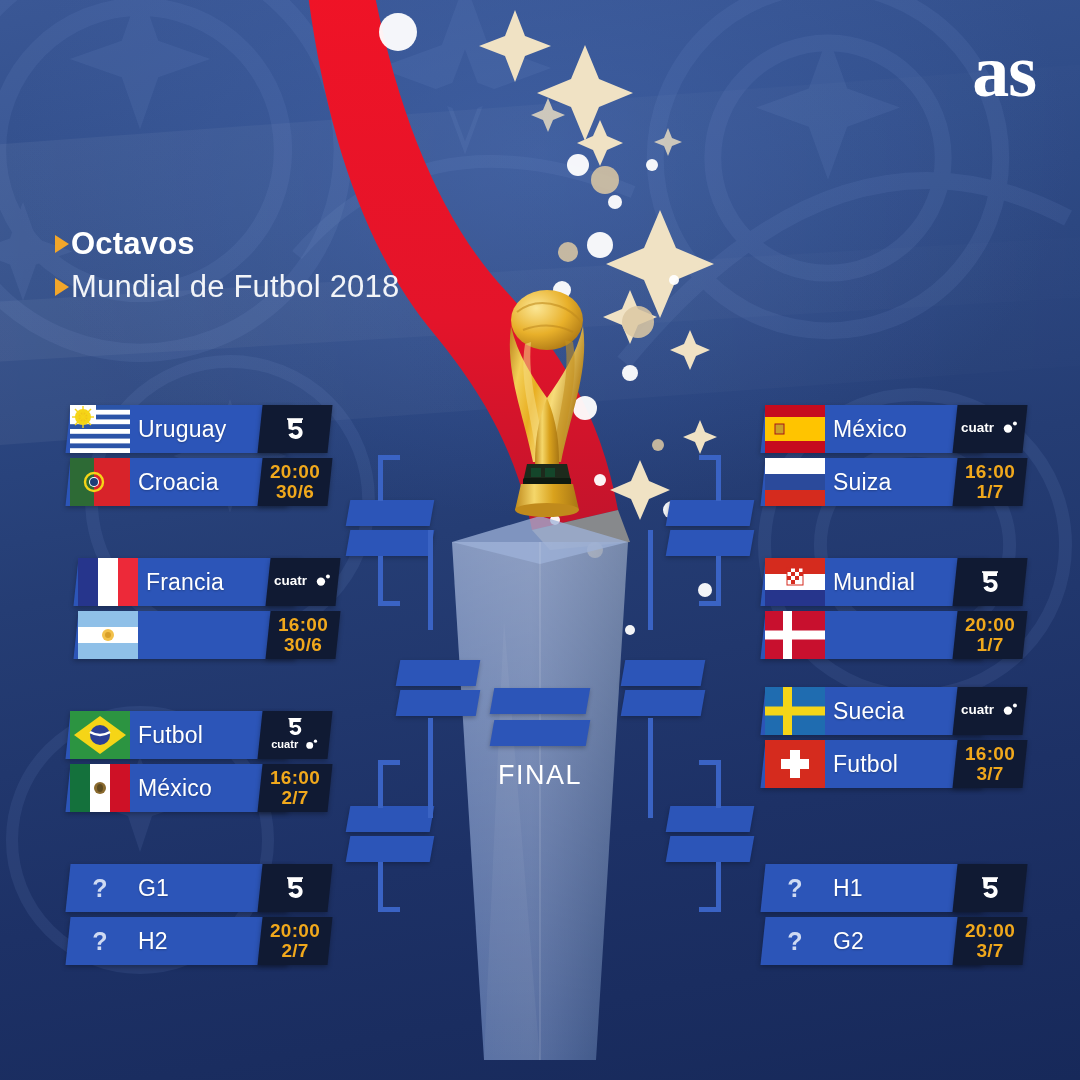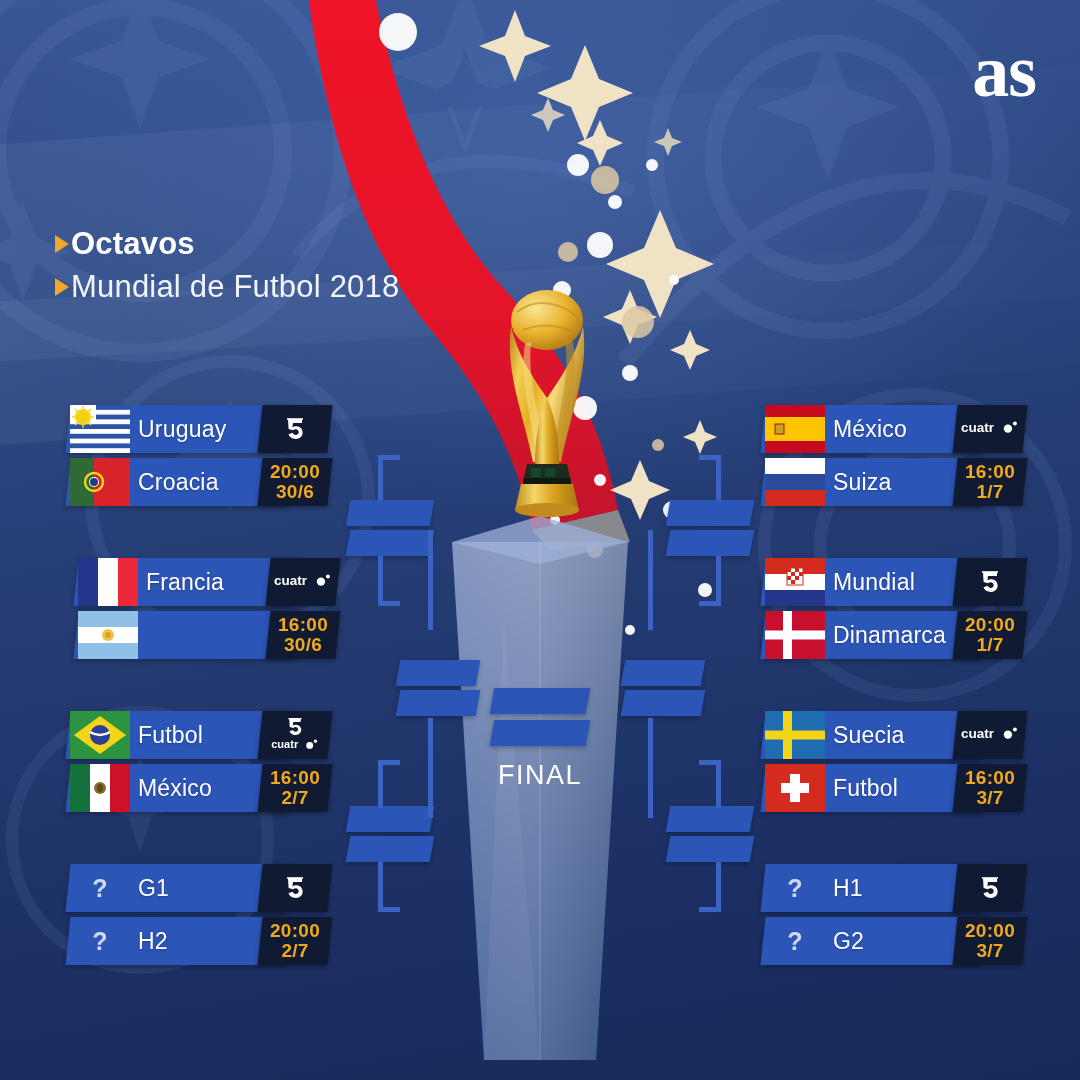--- a/index.html
+++ b/index.html
@@ -603,27 +603,26 @@
         </div>
         <div class="row">
           <div class="teamstrip"></div>
           <div class="flagbox">
             <svg viewBox="0 0 60 48">
               <rect width="60" height="48" fill="#c8102e"></rect>
               <rect x="18" width="9" height="48" fill="#fff"></rect>
               <rect y="19.5" width="60" height="9" fill="#fff"></rect>
             </svg>
           </div>
-          <div class="tname">Dinamarca</div>
           <div class="endbox">
             <span class="time">20:00<br>1/7</span>
           </div>
         </div>
       </div>
-      <div class="match" style="top: 711px; left: 763px;">
+      <div class="match" style="top: 687px; left: 763px;">
         <div class="row">
           <div class="teamstrip"></div>
           <div class="flagbox">
             <svg viewBox="0 0 60 48">
               <rect width="60" height="48" fill="#1f6cb0"></rect>
               <rect x="18" width="9" height="48" fill="#f5d517"></rect>
               <rect y="19.5" width="60" height="9" fill="#f5d517"></rect>
             </svg>
           </div>
           <div class="tname">Suecia</div>

